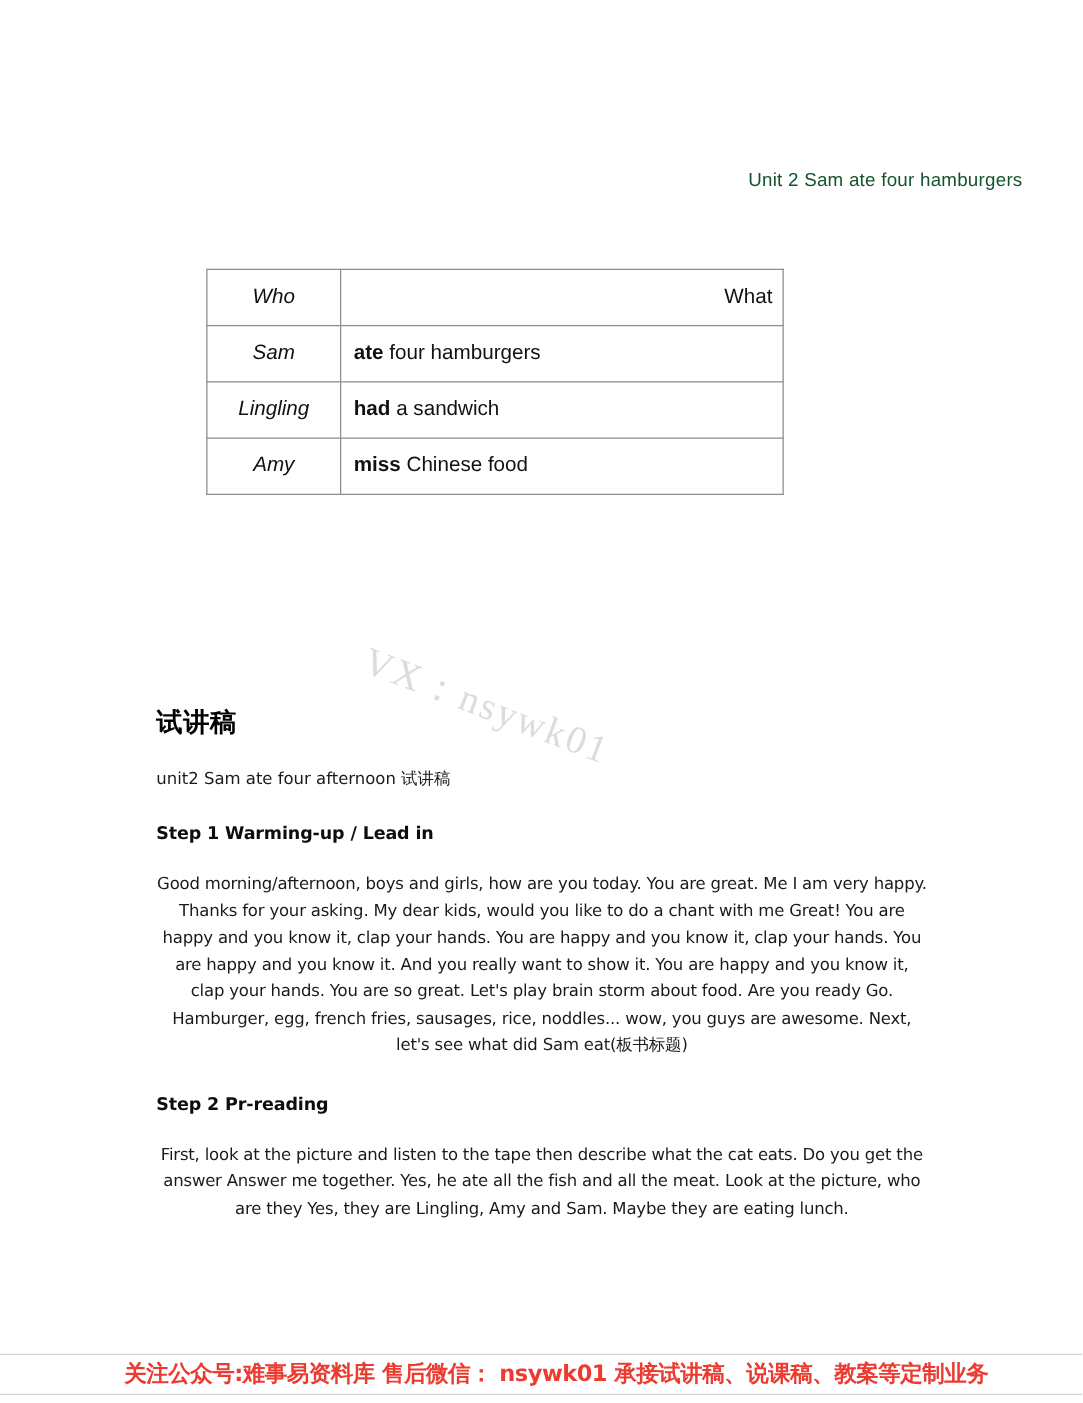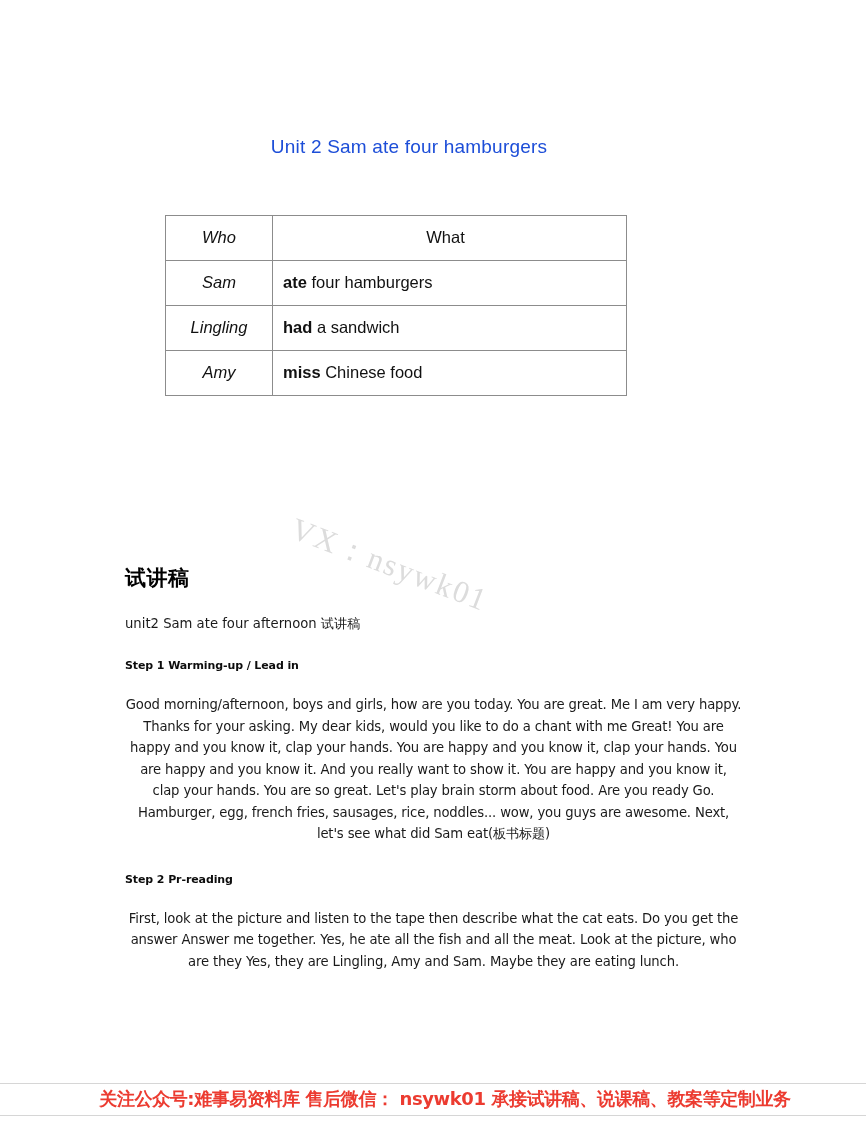--- a/index.html
+++ b/index.html
@@ -15,25 +15,25 @@
     font-family: "Liberation Sans", sans-serif;
     color: #000000;
   }
 
   
   .doc-title {
     position: absolute;
     left: 0;
     top: 136px;
     width: 818px;
-    text-align: center;
+    text-align: right;
     font-family: "Liberation Sans", sans-serif;
-    font-size: 19px;
-    font-weight: 400;
-    color: #1d4ed8;
+    font-size: 15px;
+    font-weight: 400;
+    color: #14532d;
     letter-spacing: 0.2px;
   }
 
   
   .who-what-table {
     position: absolute;
     left: 165px;
     top: 215px;
     width: 462px;
     border-collapse: collapse;
@@ -57,21 +57,21 @@
     font-style: italic;
   }
   .who-what-table td.col-what {
     text-align: left;
     padding-left: 10px;
   }
   .who-what-table tr.header-row td {
     text-align: center;
   }
   .who-what-table tr.header-row td.col-what {
-    text-align: center;
+    text-align: right;
     padding-left: 0;
   }
   .who-what-table b {
     font-weight: 700;
   }
 
   
   .watermark {
     position: absolute;
     left: 300px;
@@ -107,21 +107,21 @@
   .lead-line {
     font-family: "DejaVu Sans", sans-serif;
     font-size: 13.2px;
     font-weight: 400;
     color: #1a1a1a;
     margin: 0 0 26px 0;
     line-height: 1.45;
   }
   .step-heading {
     font-family: "DejaVu Sans", sans-serif;
-    font-size: 11px;
+    font-size: 14px;
     font-weight: 700;
     color: #0d0d0d;
     margin: 0 0 22px 0;
     letter-spacing: -0.1px;
   }
   .para {
     font-family: "DejaVu Sans", sans-serif;
     font-size: 13.2px;
     font-weight: 400;
     color: #1a1a1a;

